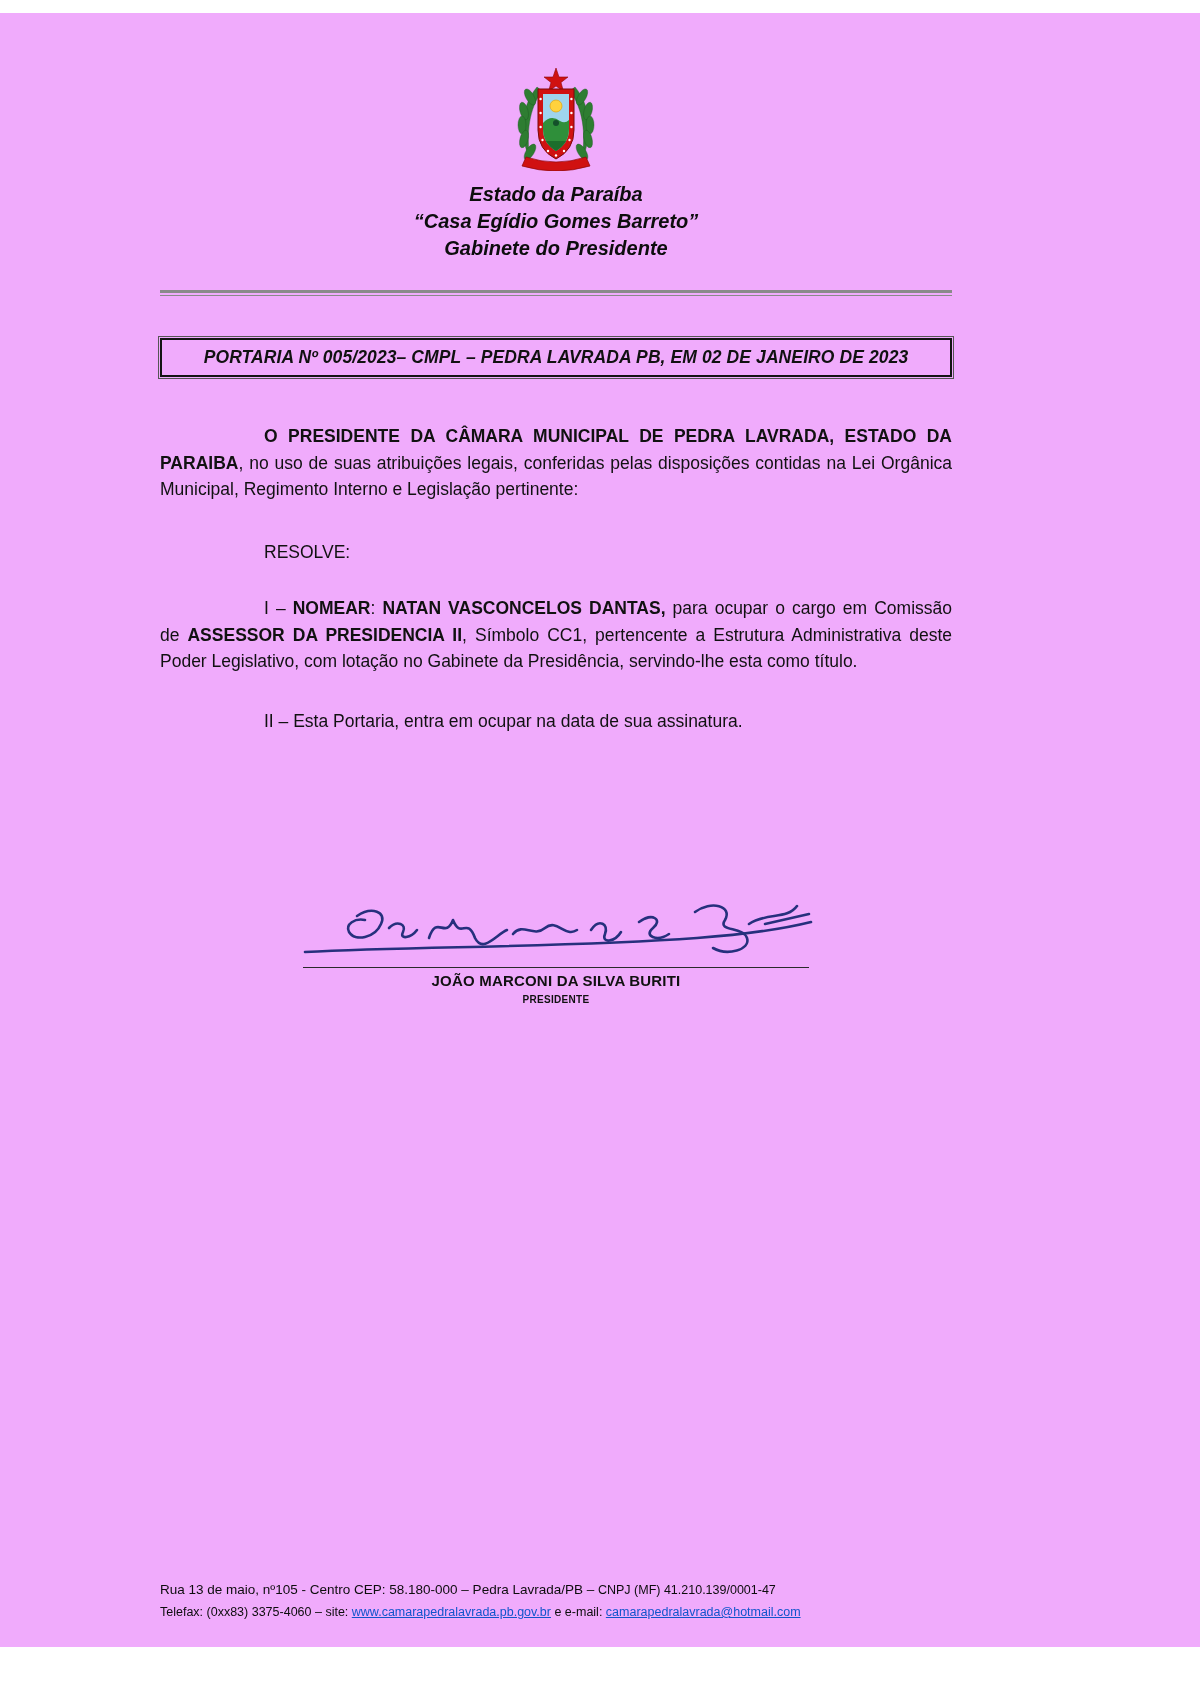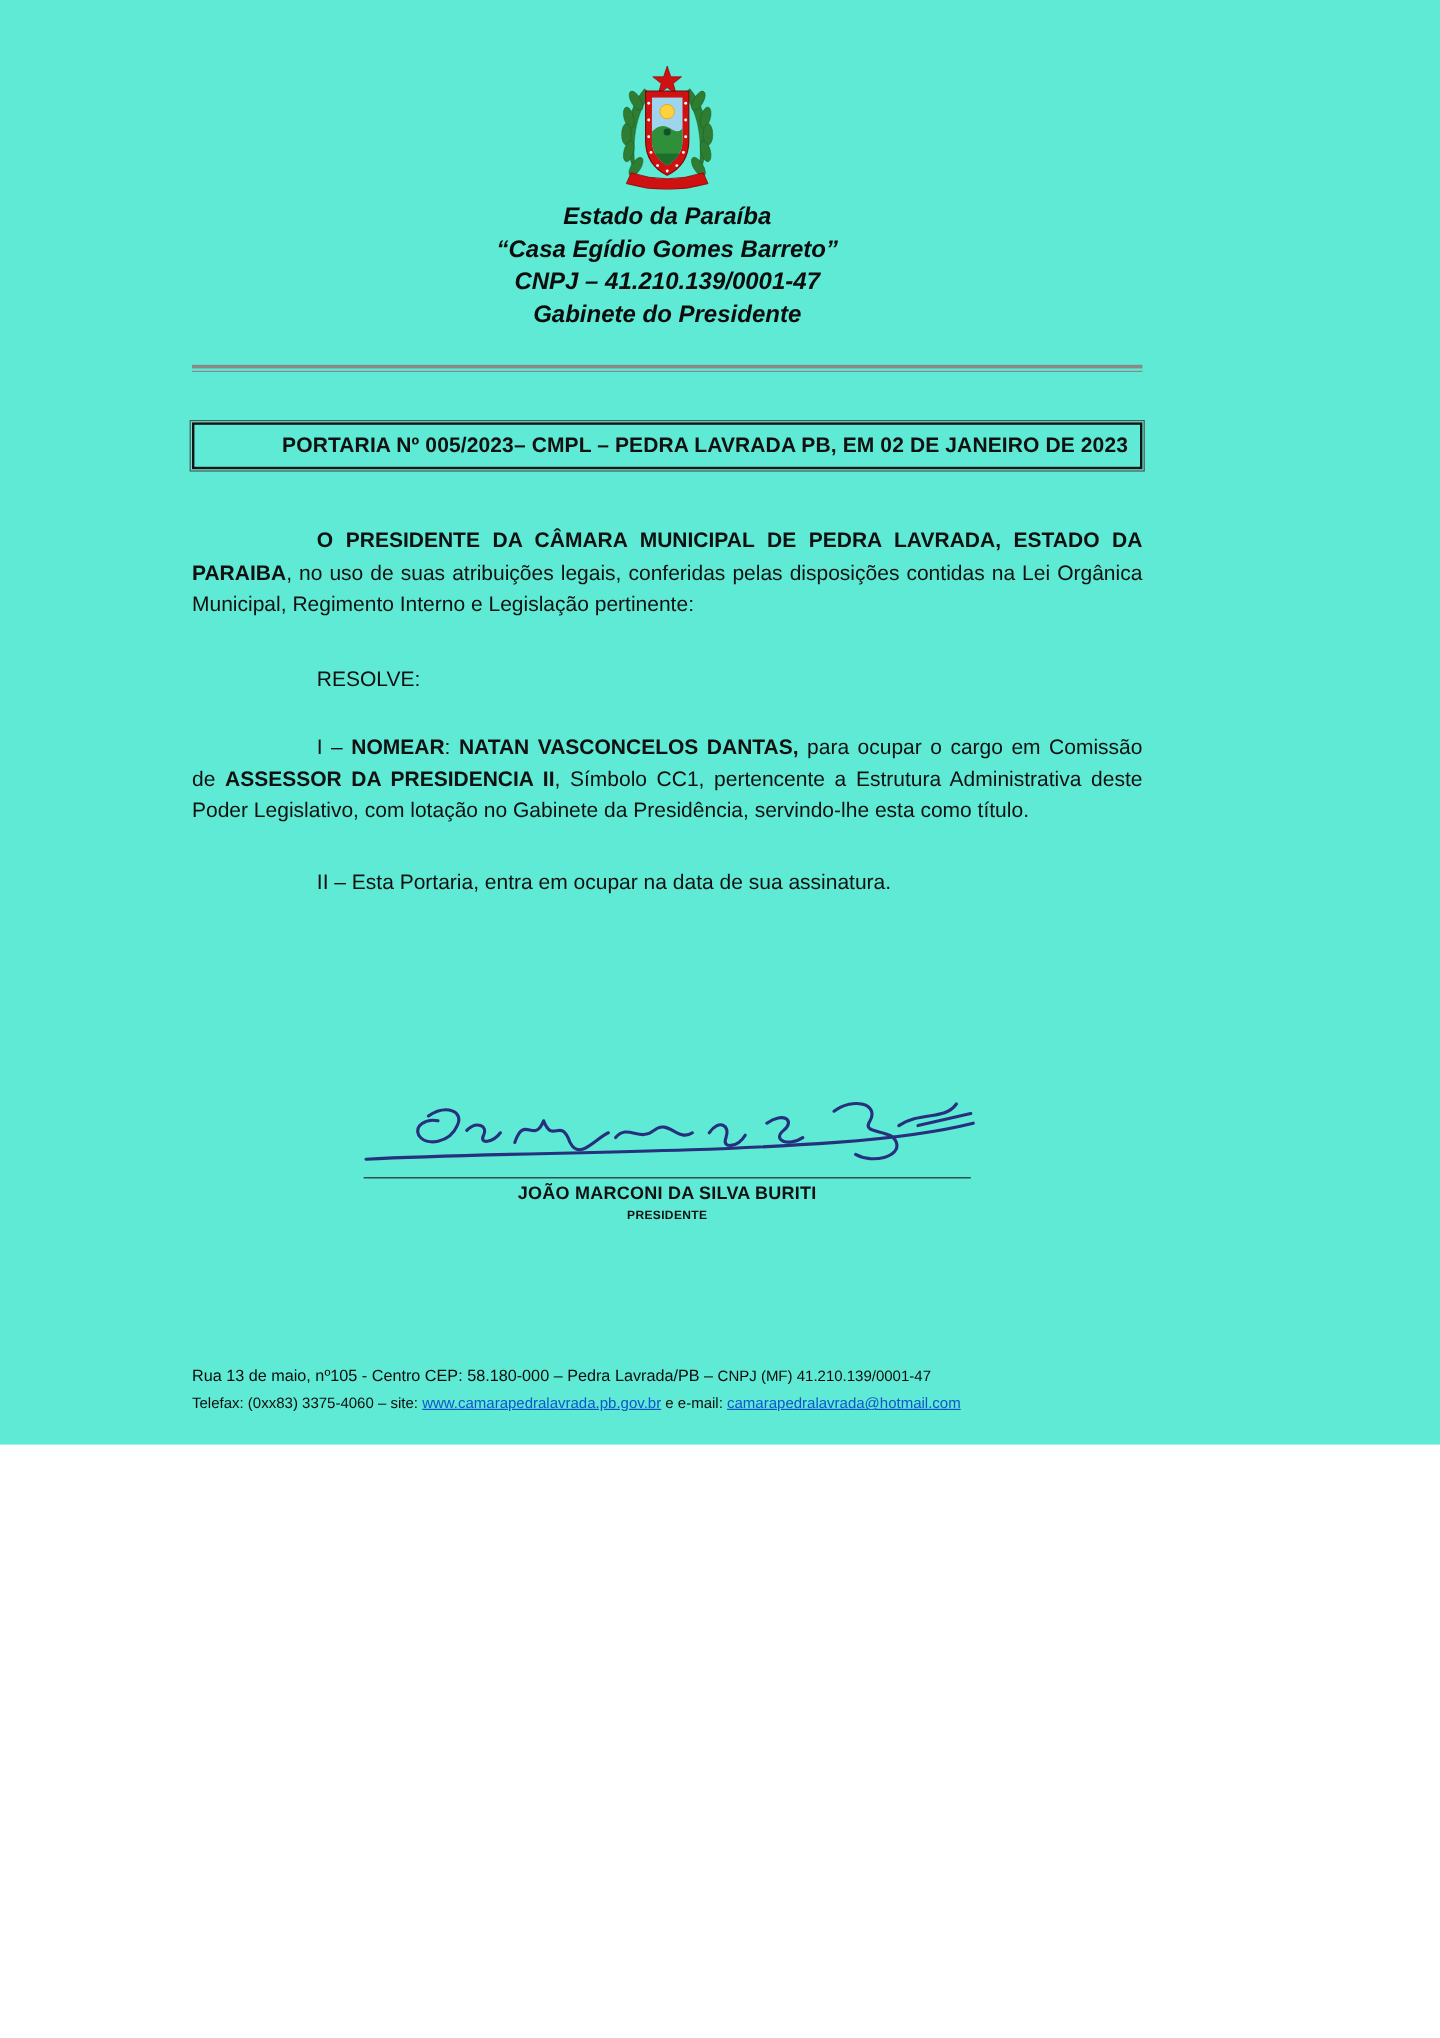--- a/index.html
+++ b/index.html
@@ -1,34 +1,34 @@
 <!DOCTYPE html>
 <html><head>
 <meta charset="utf-8">
 <style>
   * { margin:0; padding:0; box-sizing:border-box; }
   html,body { background:#ffffff; }
   body { font-family:"Liberation Sans", sans-serif; color:#111; }
-  .page { position:relative; width:1200px; height:1204px; margin:0 auto; background:#5eead4; overflow:hidden; }
+  .page { position:relative; width:1200px; height:1634px; margin:13px auto; background:#f0abfc; overflow:hidden; }
   .content { position:absolute; left:160px; top:0; width:792px; }
 
   
   .doc-header { text-align:center; padding-top:54px; }
   .crest { width:104px; margin:0 auto 10px auto; }
   .crest svg { display:block; }
   .hline { font-weight:bold; font-style:italic; font-size:20px; line-height:27px; color:#0d0d0d; }
 
   
   .sep { margin-top:28px; }
   .sep-thick { height:3px; background:#8a8a8a; }
   .sep-thin { height:1px; background:#8a8a8a; margin-top:2px; }
 
   
   .title-box { margin-top:42px; border:2px solid #141414; outline:1px solid #555; outline-offset:1px;
-               padding:7px 10px; text-align:right; }
+               padding:7px 10px; text-align:center;font-style:italic; }
   .title-box span { font-weight:bold; font-size:17.5px; letter-spacing:0.1px; }
 
   
   .body { font-size:17.5px; line-height:26.5px; text-align:justify; }
   .indent { text-indent:104px; }
   .pad { padding-left:104px; }
   .b { font-weight:bold; }
   .p1 { margin-top:46px; }
   .resolve { margin-top:36px; font-weight:normal; }
   .item1 { margin-top:30px; }
@@ -108,21 +108,20 @@
             <circle cx="44" cy="84" r="1.2"></circle>
               <circle cx="60" cy="84" r="1.2"></circle>
               <circle cx="52" cy="88.5" r="1.2"></circle>
           </g>
 
           <path d="M22,90 Q52,100 82,90 L86,99 Q52,109 18,99 Z" fill="#d01111" stroke="#8c0606" stroke-width="0.7"></path>
         </svg>
       </div>
       <div class="hline">Estado da Paraíba</div>
       <div class="hline">“Casa Egídio Gomes Barreto”</div>
-      <div class="hline">CNPJ – 41.210.139/0001-47</div>
       <div class="hline">Gabinete do Presidente</div>
     </header>
 
     <div class="sep">
       <div class="sep-thick"></div>
       <div class="sep-thin"></div>
     </div>
 
     <div class="title-box">
       <span>PORTARIA Nº 005/2023– CMPL – PEDRA LAVRADA PB, EM 02 DE JANEIRO DE 2023</span>

